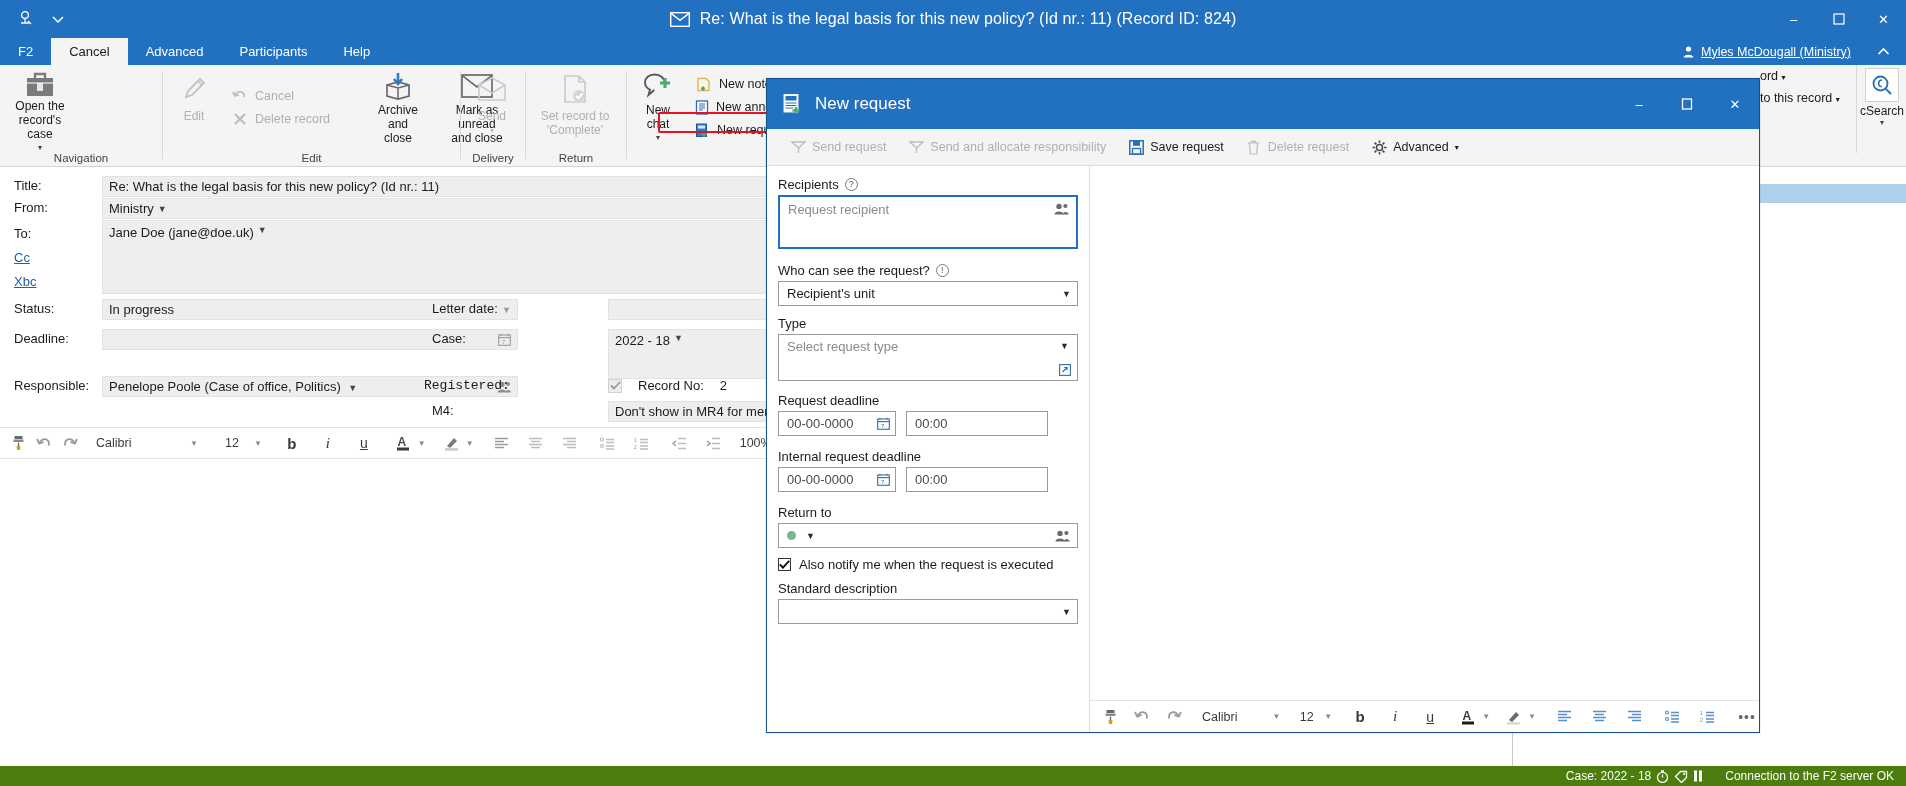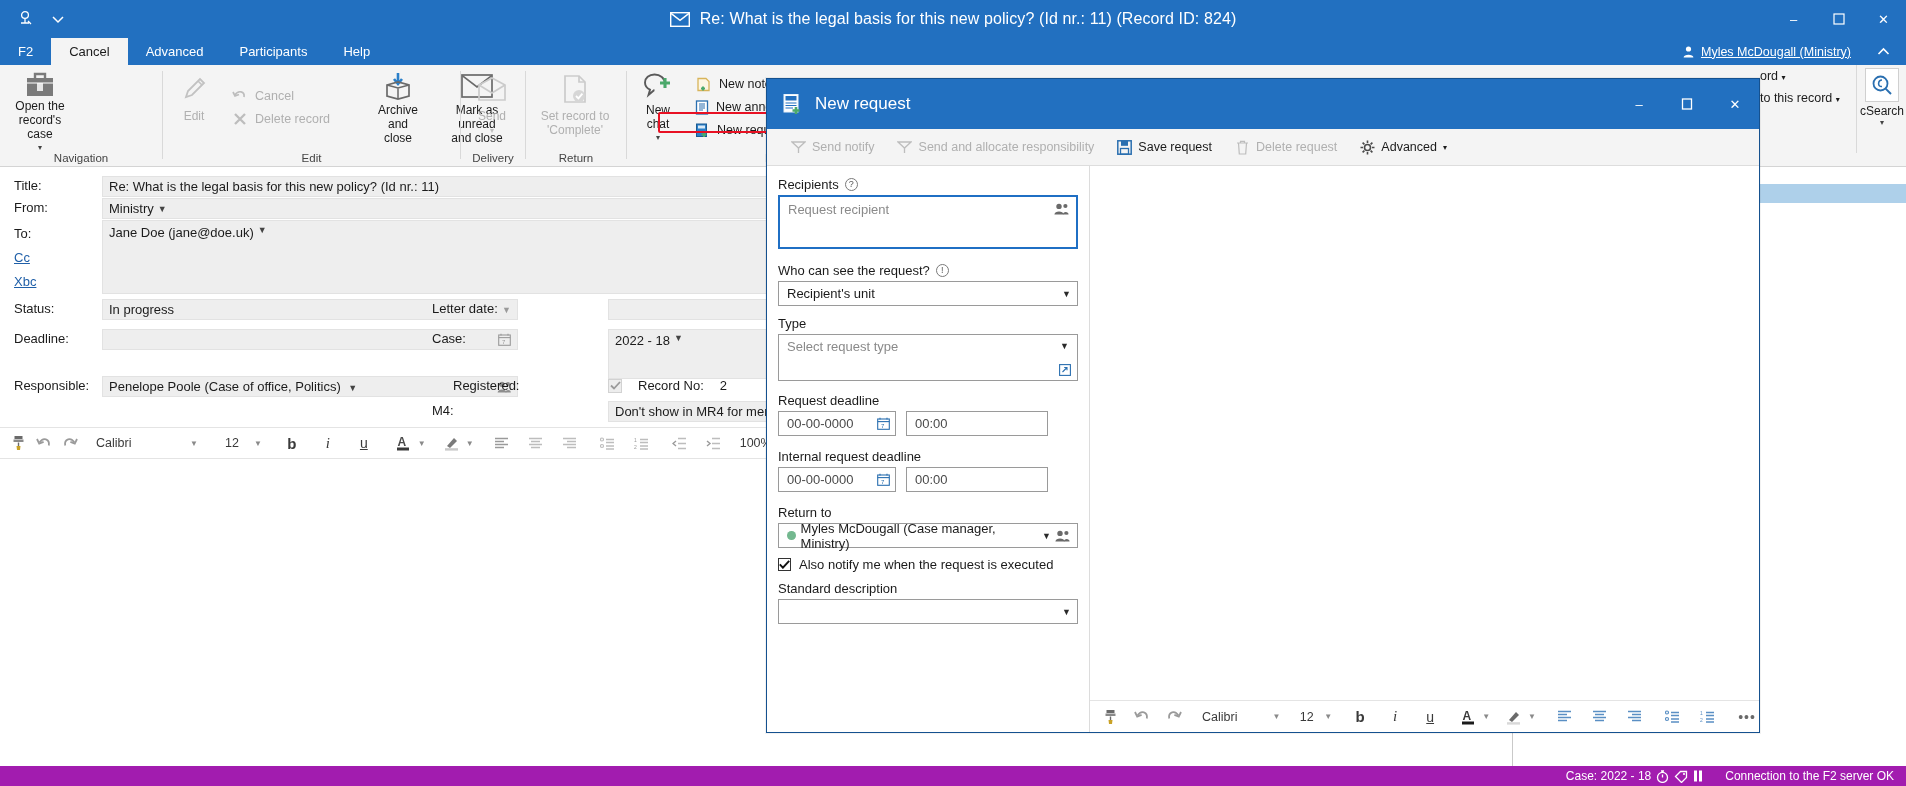--- a/index.html
+++ b/index.html
@@ -135,21 +135,21 @@
   }
   .rp-sel { position:absolute; left:0; top:17px; width:394px; height:19px; background:#aed0ea; }
   .rp-row {
     position:absolute; left:0; top:42px; width:394px; height:22px;
     display:flex; align-items:center; font-size:13px; gap:7px; padding-left:5px;
   }
 
   
   .statusbar {
     position:absolute; left:0; bottom:0; width:1906px; height:20px;
-    background:#a21caf; color:#fff; font-size:12px;
+    background:#4d7c0f; color:#fff; font-size:12px;
     display:flex; align-items:center; justify-content:flex-end; gap:0;
   }
   .sb-case { display:flex; align-items:center; gap:5px; }
   .sb-conn { margin-left:22px; margin-right:12px; }
 
   
   .dialog {
     position:absolute; left:766px; top:78px; width:994px; height:655px;
     background:#fff;
     border:1px solid #15518f;
@@ -548,21 +548,21 @@
     <div class="fval" style="position:absolute; left:608px; top:132px; width:290px;"></div>
 
     <div class="frow" style="left:432px; top:164px;">
       <span class="flab">Case:</span>
     </div>
     <div class="fval" style="position:absolute; left:608px; top:162px; width:290px; height:50px; align-items:flex-start; padding-top:3px;">
       <span>2022 - 18</span>
       <span class="cap">▼</span>
     </div>
 
-    <div class="frow" style="left:453px; top:211px;">
+    <div class="frow" style="left:424px; top:211px;font-family:Liberation Mono, monospace;">
       <span class="flab">Registered:</span>
     </div>
     <div style="position:absolute; left:608px; top:211px; display:flex; align-items:center; gap:16px;">
       <span style="width:14px;height:14px;background:#ededed;border:1px solid #d2d2d2;display:flex;align-items:center;justify-content:center;">
         <svg width="11" height="9" viewBox="0 0 11 9">
             <path d="M1 4.5 L4 7.5 L10 1" fill="none" stroke="#9a9a9a" stroke-width="1.8"></path>
           </svg>
       </span>
       <span class="flab">Record No:</span>
       <span class="flab">2</span>
@@ -736,21 +736,21 @@
     </div>
 
     <div class="dlg-toolbar">
       <span class="dtb dis">
         <span class="di">
           <svg width="15" height="13" viewBox="0 0 15 13">
               <path d="M1 1 L14 1 L7.5 7 Z" fill="none" stroke="#bdbdbd" stroke-width="1.3"></path>
               <path d="M7.5 7 L7.5 12" stroke="#bdbdbd" stroke-width="1.3"></path>
             </svg>
         </span>
-        <span>Send notify</span>
+        <span>Send request</span>
       </span>
       <span class="dtb dis">
         <span class="di">
           <svg width="15" height="13" viewBox="0 0 15 13">
               <path d="M1 1 L14 1 L7.5 7 Z" fill="none" stroke="#bdbdbd" stroke-width="1.3"></path>
               <path d="M7.5 7 L7.5 12" stroke="#bdbdbd" stroke-width="1.3"></path>
             </svg>
         </span>
         <span>Send and allocate responsibility</span>
       </span>
@@ -866,21 +866,20 @@
             <span>00:00</span>
           </span>
         </div>
 
         <div class="fldlabel" style="margin-top:13px;">
           <span>Return to</span>
         </div>
         <div class="selbox" style="padding-right:26px;">
           <span style="display:flex; align-items:center;">
             <span class="greendot"></span>
-            <span>Myles McDougall (Case manager, Ministry)</span>
             <span class="dd-arrow" style="margin-left:5px;">▼</span>
           </span>
           <span class="mini-ico">
             <svg width="15" height="12" viewBox="0 0 15 12">
                 <circle cx="5" cy="3.4" r="2.7" fill="#6a6a6a"></circle>
                 <path d="M0.4 11.6 C0.4 7.3 9.6 7.3 9.6 11.6 Z" fill="#6a6a6a"></path>
                 <circle cx="11.4" cy="3" r="2.1" fill="#6a6a6a"></circle>
                 <path d="M8.8 11.6 C8.8 8.1 14.6 8.1 14.6 11.6 Z" fill="#6a6a6a"></path>
               </svg>
           </span>

